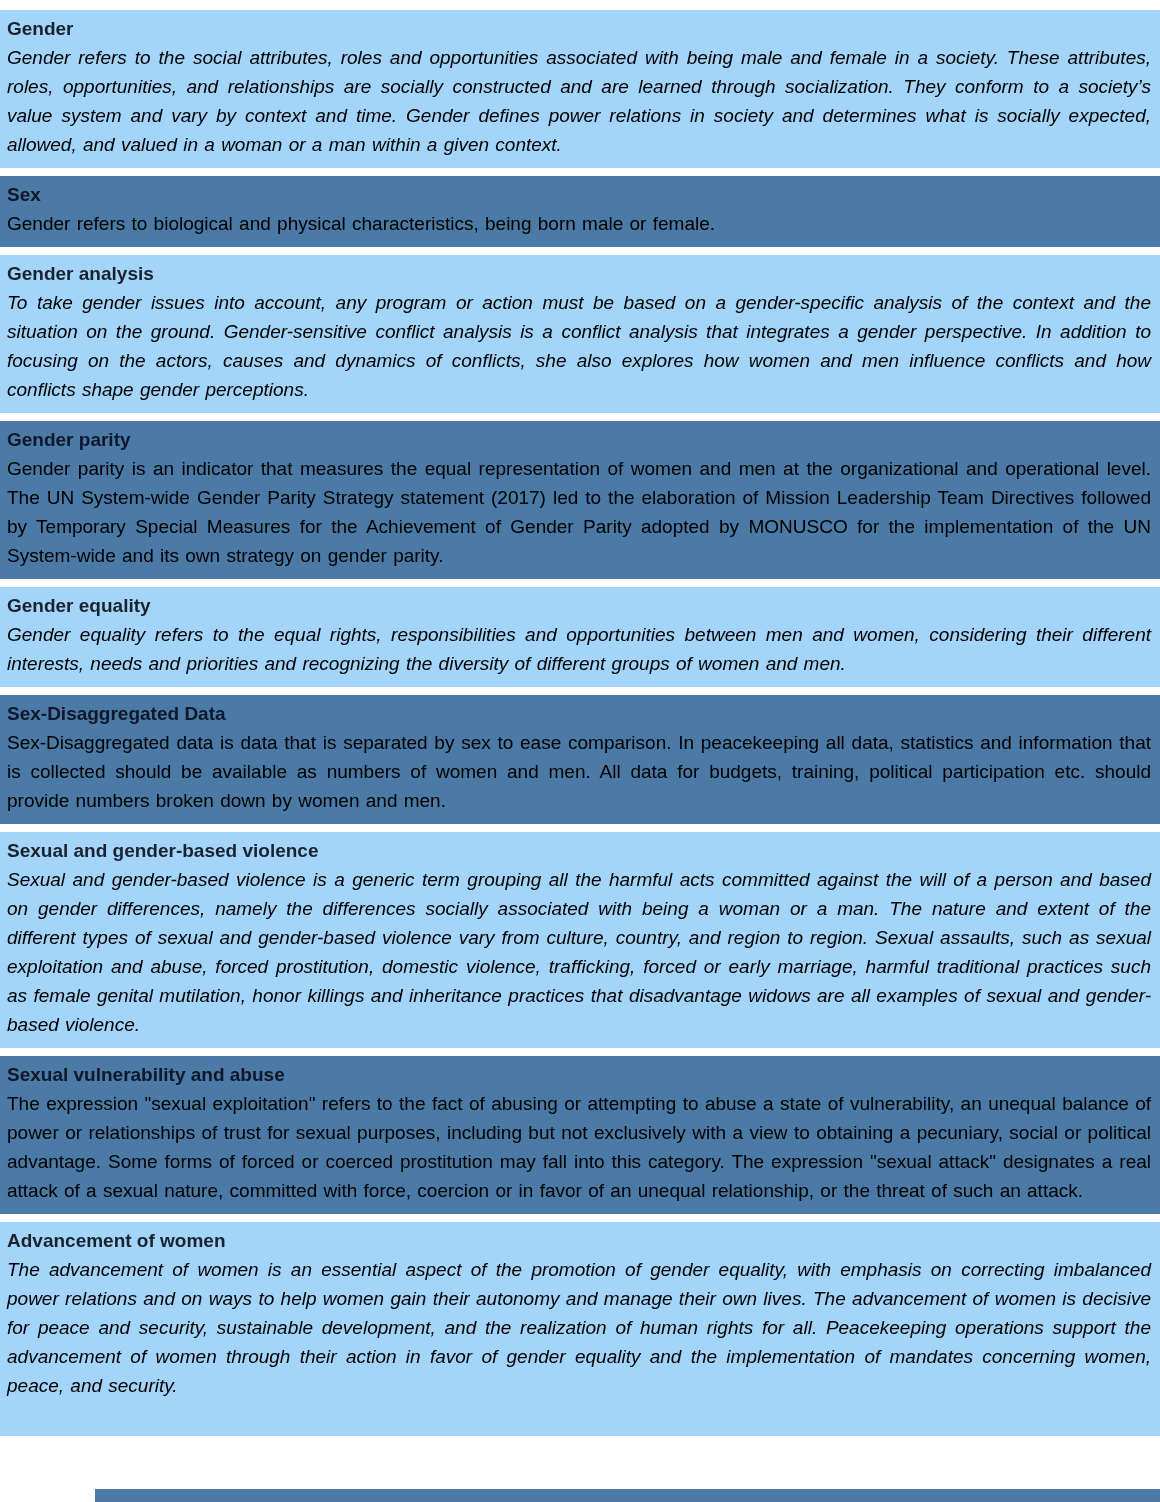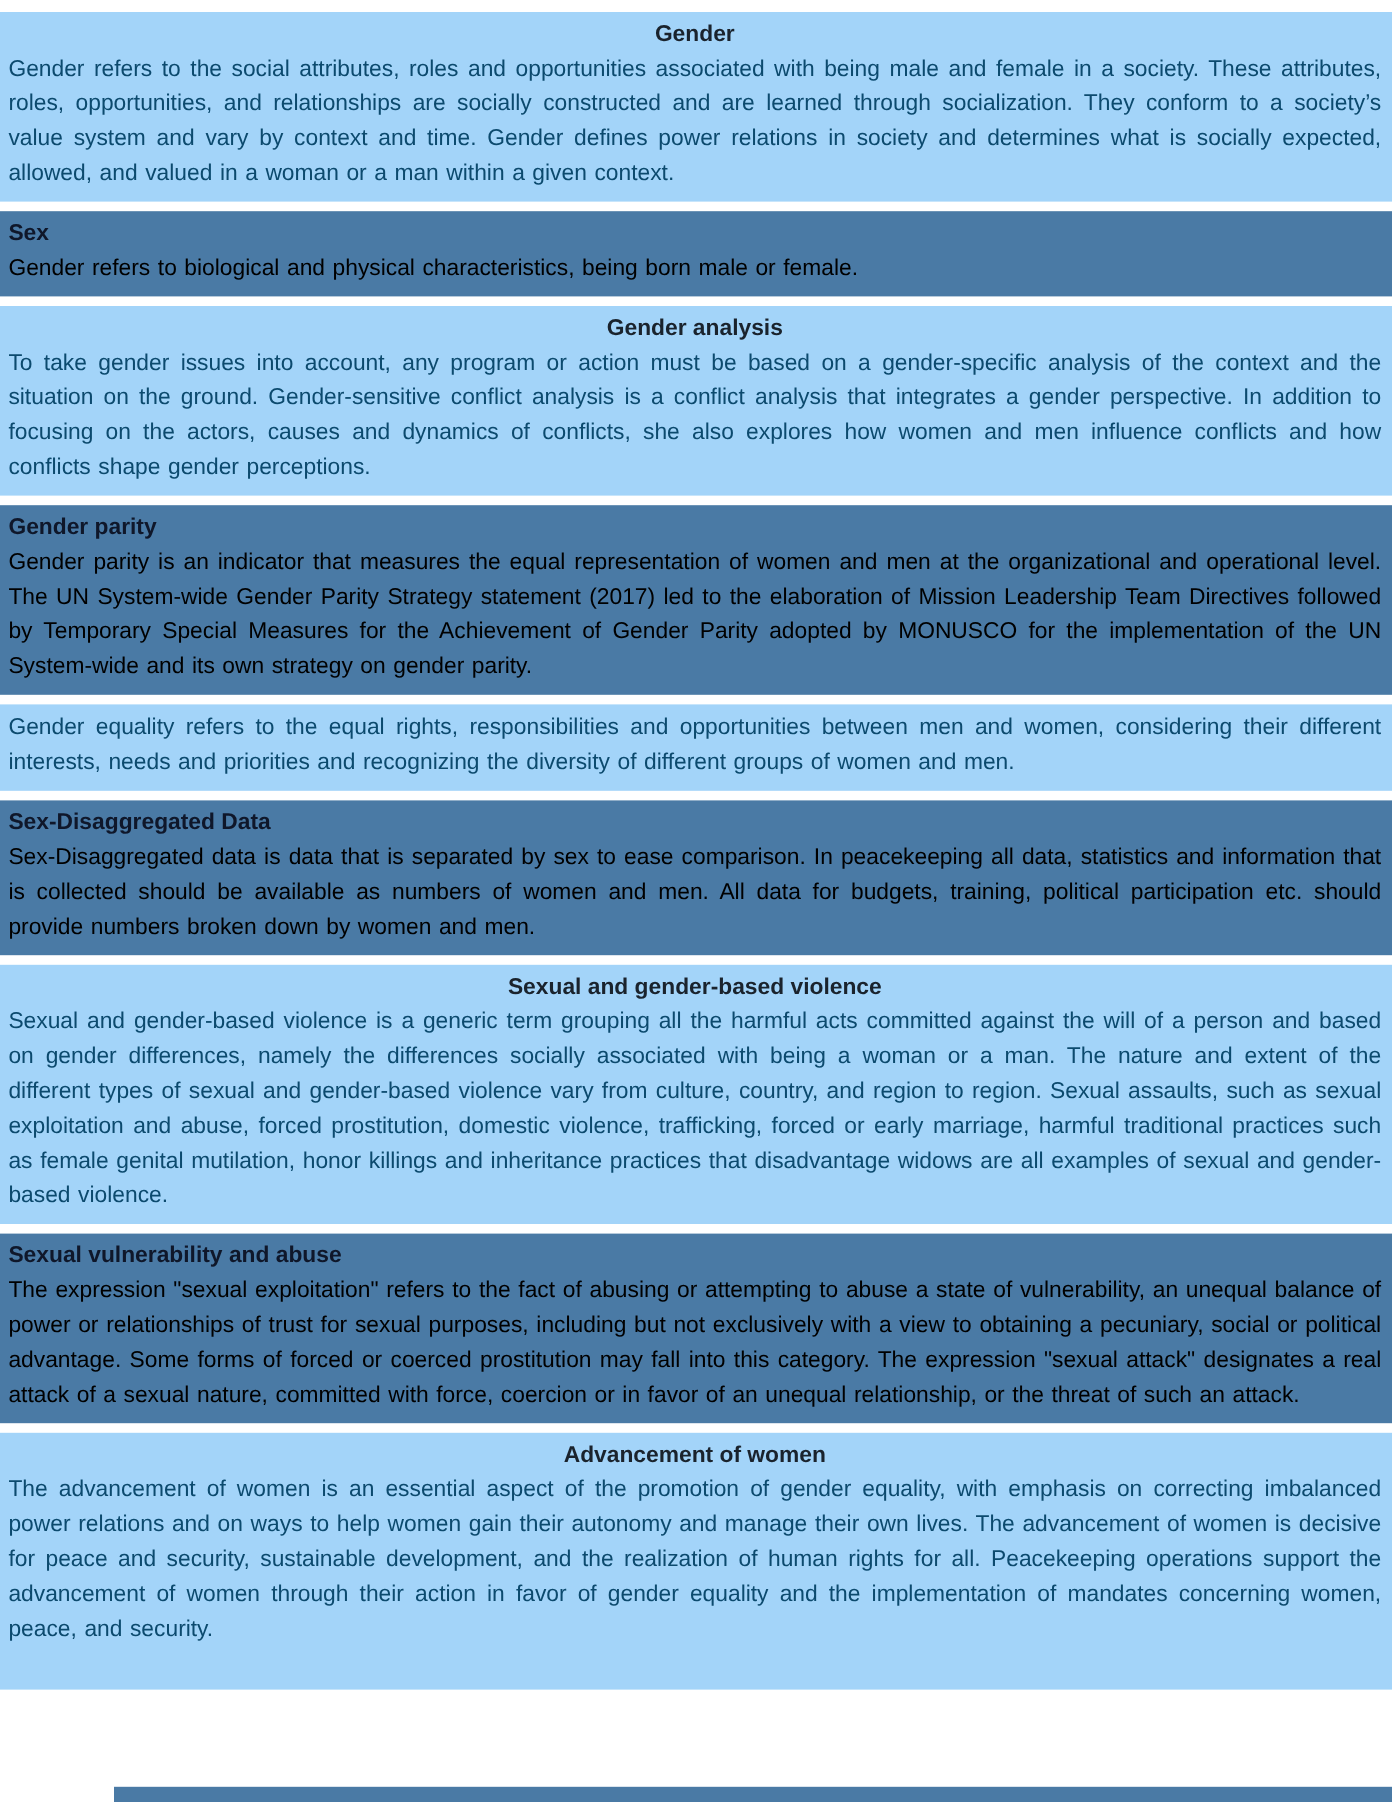--- a/index.html
+++ b/index.html
@@ -29,34 +29,34 @@
   }
   .band__title {
     margin: 0;
     font-size: 19px;
     line-height: 28px;
     font-weight: 700;
     text-align: left;
   }
   .band--light .band__title {
     color: #1a232d;
-    text-align: center;
   }
   .band--dark .band__title {
     color: #0f172a;
   }
   .band__body {
     margin: 0;
     font-size: 19px;
     line-height: 29px;
     text-align: justify;
     word-spacing: 1px;
   }
   .band--light .band__body {
-    color: #0c4a6e;
+    color: #000000;
+    font-style: italic;
   }
   .band--dark .band__body {
     color: #000000;
   }
   .band--last {
     padding-bottom: 36px;
   }
   .next-band-partial {
     position: absolute;
     left: 95px;
@@ -85,20 +85,21 @@
     <h2 class="band__title">Gender analysis</h2>
     <p class="band__body">To take gender issues into account, any program or action must be based on a gender-specific analysis of the context and the situation on the ground. Gender-sensitive conflict analysis is a conflict analysis that integrates a gender perspective. In addition to focusing on the actors, causes and dynamics of conflicts, she also explores how women and men influence conflicts and how conflicts shape gender perceptions.</p>
   </section>
 
   <section class="band band--dark">
     <h2 class="band__title">Gender parity</h2>
     <p class="band__body">Gender parity is an indicator that measures the equal representation of women and men at the organizational and operational level. The UN System-wide Gender Parity Strategy statement (2017) led to the elaboration of Mission Leadership Team Directives followed by Temporary Special Measures for the Achievement of Gender Parity adopted by MONUSCO for the implementation of the UN System-wide and its own strategy on gender parity.</p>
   </section>
 
   <section class="band band--light">
+    <h2 class="band__title">Gender equality</h2>
     <p class="band__body">Gender equality refers to the equal rights, responsibilities and opportunities between men and women, considering their different interests, needs and priorities and recognizing the diversity of different groups of women and men.</p>
   </section>
 
   <section class="band band--dark">
     <h2 class="band__title">Sex-Disaggregated Data</h2>
     <p class="band__body">Sex-Disaggregated data is data that is separated by sex to ease comparison. In peacekeeping all data, statistics and information that is collected should be available as numbers of women and men. All data for budgets, training, political participation etc. should provide numbers broken down by women and men.</p>
   </section>
 
   <section class="band band--light">
     <h2 class="band__title">Sexual and gender-based violence</h2>

